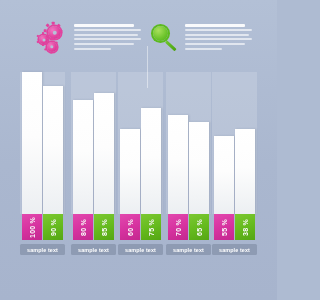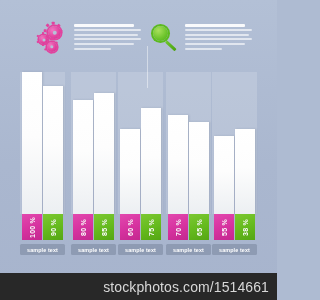--- a/index.html
+++ b/index.html
@@ -396,17 +396,14 @@
         </div>
         <div class="cap-cell cap-green">
           <span class="cap-label">38 %</span>
         </div>
       </div>
       <div class="sample-label">sample text</div>
     </div>
 
   </div>
 
-  <div id="watermark">
-    <span>stockphotos.com/1514661</span>
-  </div>
 
 </div>
 
 </body></html>

